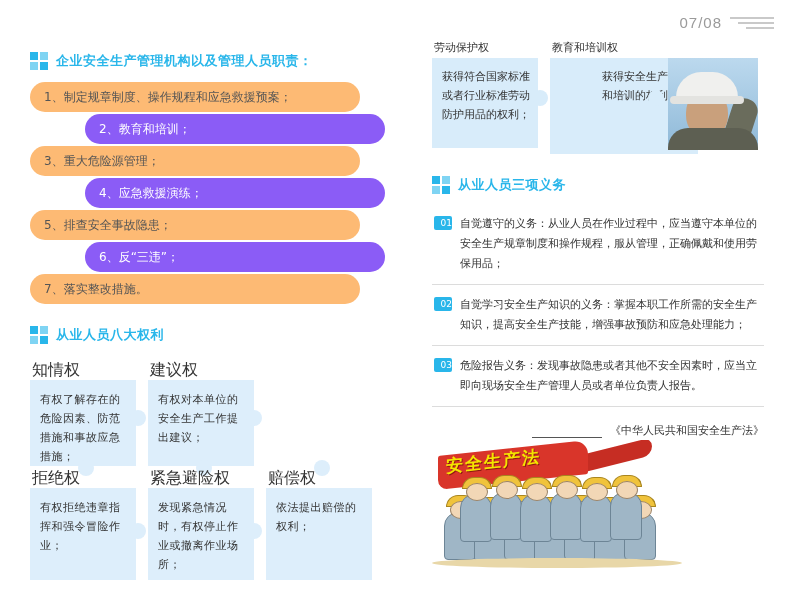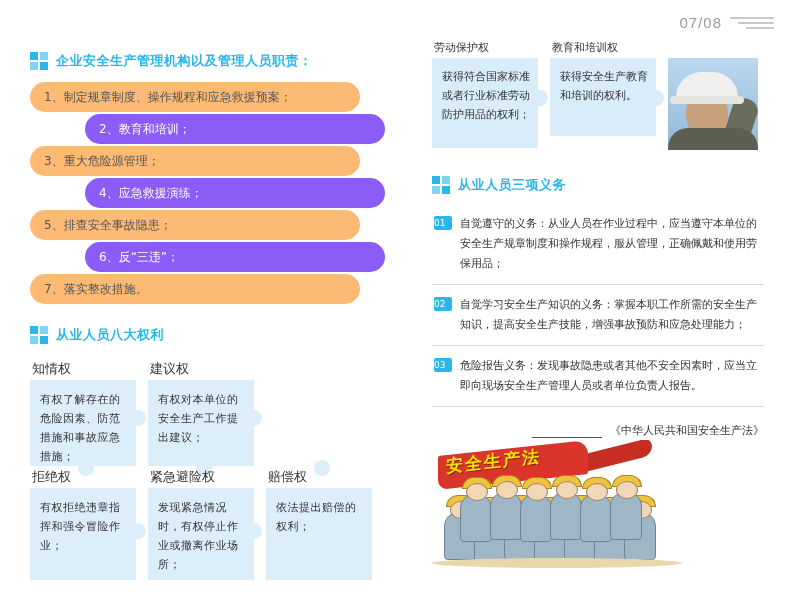--- a/index.html
+++ b/index.html
@@ -58,21 +58,21 @@
 
   
   .puzzle-wrap{position:relative;margin-top:14px;width:360px;height:235px;}
   .pz{
     position:absolute;
     background:#ddeefb;
     box-sizing:border-box;
   }
   .pz .pz-title{
     position:absolute;top:-20px;left:2px;
-    font-size:13px;color:#333;white-space:nowrap;
+    font-size:16px;color:#333;white-space:nowrap;
   }
   .pz .pz-body{
     padding:10px 8px 8px 10px;
     font-size:11px;line-height:19px;color:#333;
     letter-spacing:.5px;
   }
   
   .knob{position:absolute;background:#ddeefb;border-radius:50%;}
 
   
@@ -112,21 +112,21 @@
   }
 
   .duty3-head{margin-top:24px;}
   .duty3-list{margin-top:10px;}
   .duty3-row{
     display:flex;gap:8px;padding:10px 0 10px 2px;
     border-bottom:1px solid #dcdcdc;
   }
   .duty3-row .num{
     flex:0 0 18px;height:14px;background:#29b6ea;color:#fff;
-    font-size:9px;line-height:14px;text-align:left;border-radius:2px;
+    font-size:9px;line-height:14px;text-align:right;border-radius:2px;
     margin-top:2px;
   }
   .duty3-row .txt{font-size:11px;line-height:20px;color:#333;}
 
   .law-line{
     margin-top:16px;display:flex;align-items:flex-end;justify-content:flex-end;gap:8px;
   }
   .law-line .rule{display:block;width:70px;height:1px;background:#555;}
   .law-line .law-text{font-size:11px;color:#333;}
 
@@ -255,21 +255,21 @@
 
   <div class="right-col">
 
     <div class="top-puzzle">
       <div class="tp" style="left:0;top:18px;width:106px;height:90px;">
         <span class="tp-title">劳动保护权</span>
         <div class="tp-body">获得符合国家标准或者行业标准劳动防护用品的权利；</div>
       </div>
       <span class="knob" style="left:100px;top:50px;width:16px;height:16px;background:#d8ecfa;"></span>
 
-      <div class="tp" style="left:118px;top:18px;width:106px;height:78px;">
+      <div class="tp" style="left:118px;top:18px;width:106px;height:96px;padding-left:42px;">
         <span class="tp-title">教育和培训权</span>
         <div class="tp-body">获得安全生产教育和培训的权利。</div>
       </div>
       <span class="knob" style="left:216px;top:50px;width:16px;height:16px;background:#d8ecfa;"></span>
 
       <div class="photo" style="left:236px;top:18px;">
         <span class="sky"></span>
         <span class="arm"></span>
         <span class="face"></span>
         <span class="helmet"></span>

